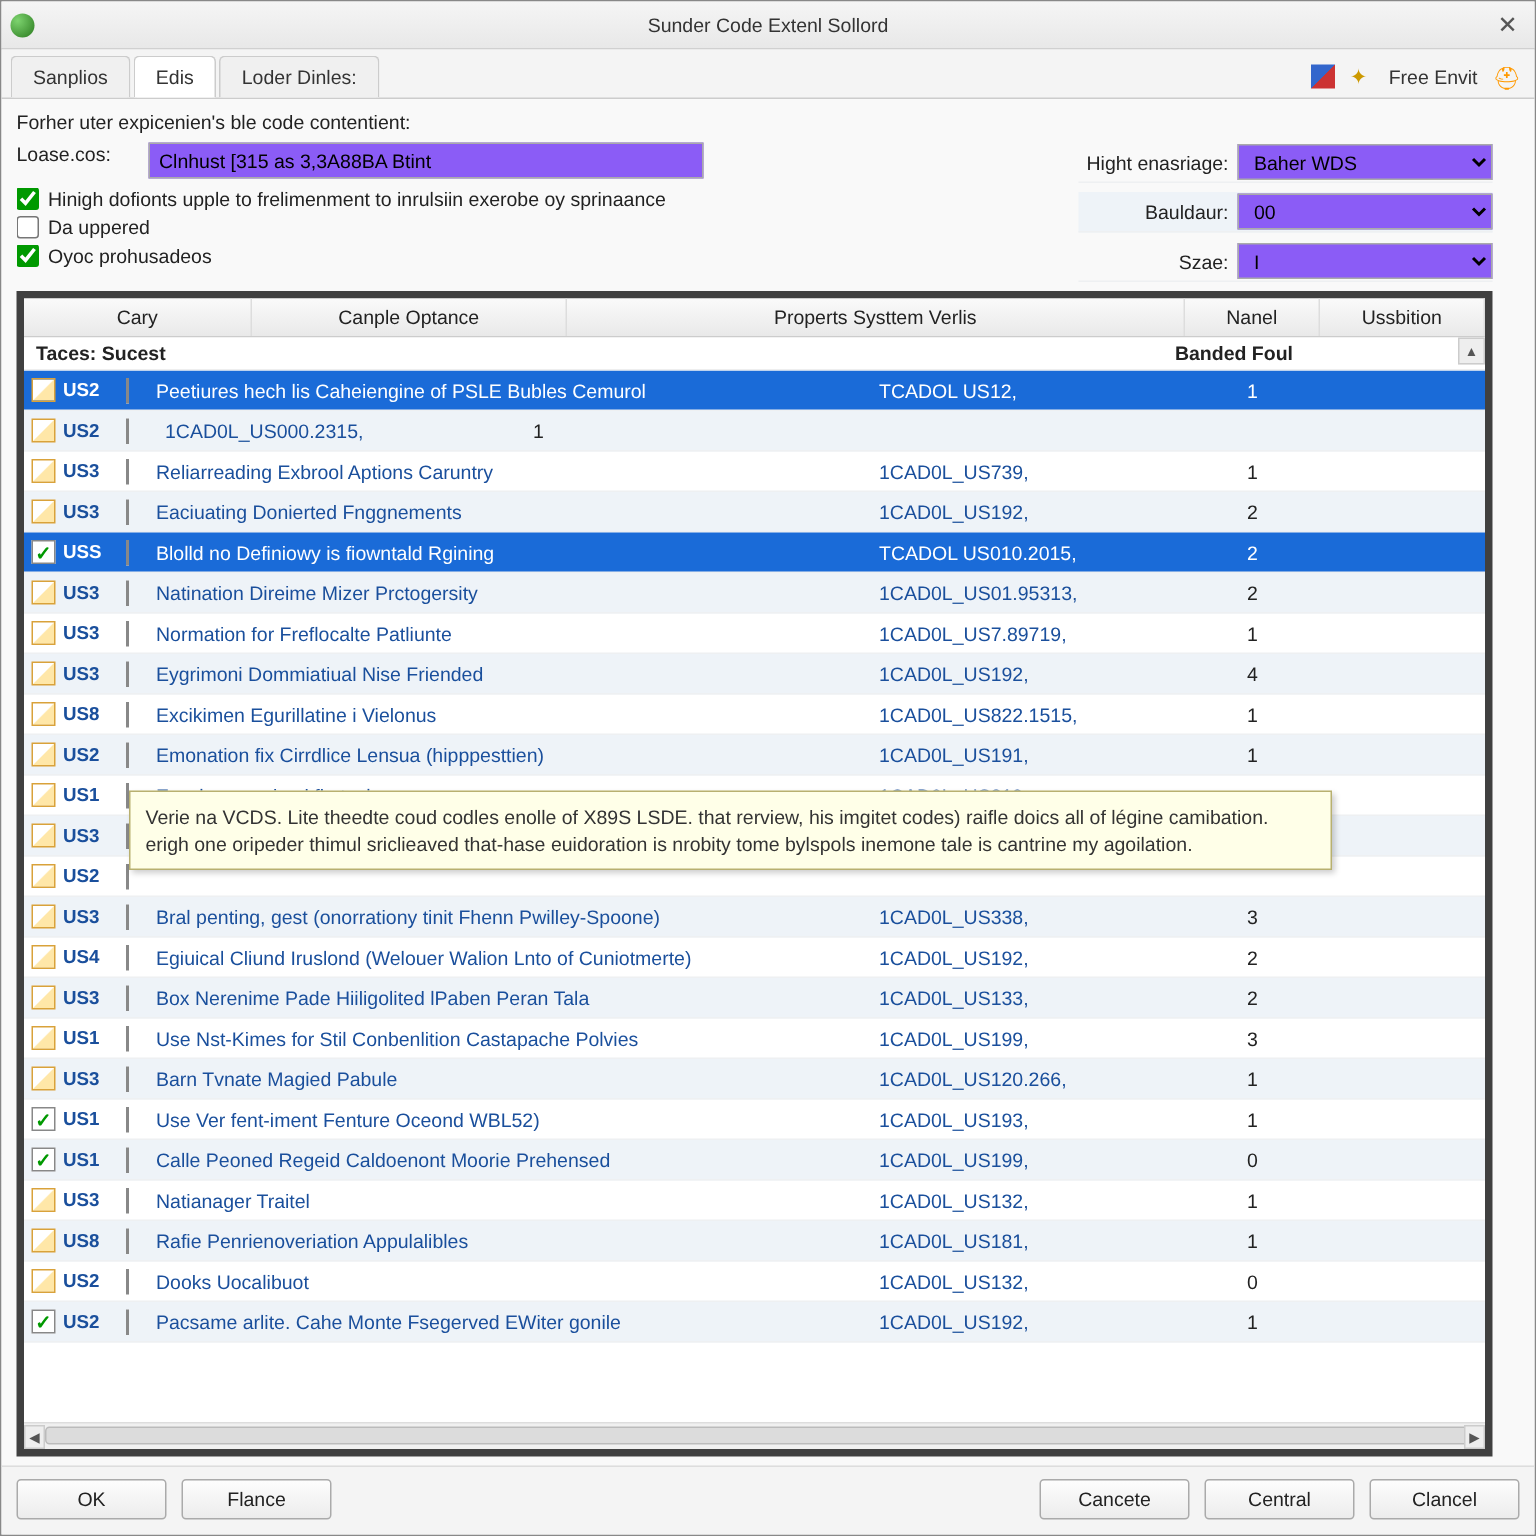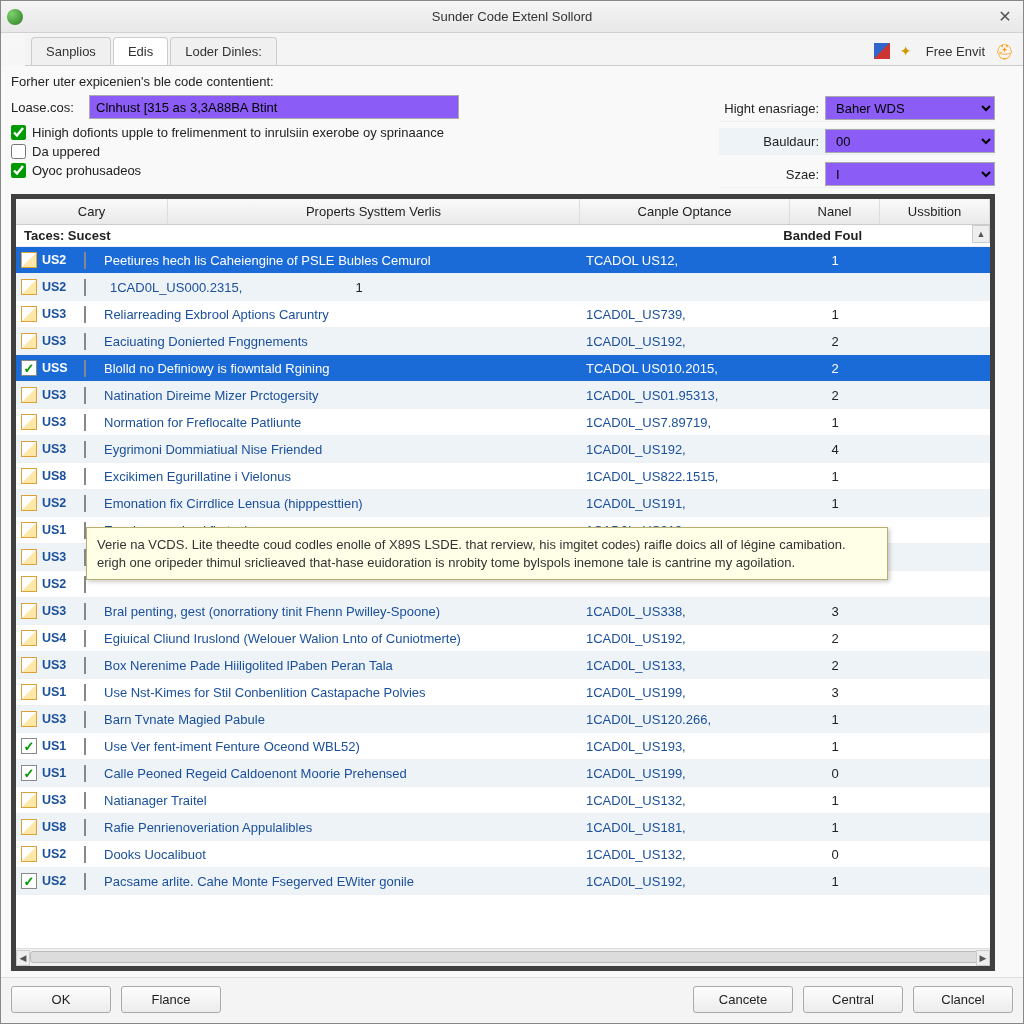--- a/index.html
+++ b/index.html
@@ -2,34 +2,34 @@
 <html><head>
 <meta charset="utf-8">
 <style>
 * { box-sizing: border-box; margin: 0; padding: 0; }
 body { font-family: "Segoe UI", Tahoma, Arial, sans-serif; font-size: 13px; background: #fff; color: #222; user-select: none; }
 .win { width: 1024px; height: 1024px; border: 1px solid #888; background: linear-gradient(#f7f7f7,#eee); display: flex; flex-direction: column; }
 .title { height: 32px; display: flex; align-items: center; padding: 0 6px; background: linear-gradient(#f5f5f5,#e8e8e8); border-bottom: 1px solid #d0d0d0; }
 .title .icon { width:16px; height:16px; border-radius:50%; background: radial-gradient(circle at 30% 30%, #7dd36f, #2a7a1e); margin-right:8px; }
 .title .t { flex:1; text-align:center; color:#333; }
 .title .x { width:24px; text-align:center; font-size:16px; color:#555; cursor:pointer; }
-.tabs { display:flex; align-items:center; padding:4px 6px 0 6px; gap:2px; border-bottom:1px solid #ccc; background:#f4f4f4;margin-left:24px; }
+.tabs { display:flex; align-items:center; padding:4px 6px 0 6px; gap:2px; border-bottom:1px solid #ccc; background:#f4f4f4; }
 .tab { padding:6px 14px; border:1px solid #ccc; border-bottom:none; background:#f0f0f0; border-radius:4px 4px 0 0; color:#333; cursor:pointer; }
 .tab.active { background:#fff; font-weight:500; }
 .tools-right { margin-left:auto; display:flex; align-items:center; gap:10px; padding-right:6px; color:#2a6; }
 .tools-right .lbl { color:#333; }
 .ic-small { width:16px; height:16px; display:inline-block; }
 .ic-flag { background:linear-gradient(135deg,#36c 50%,#c33 50%); }
 .ic-wand { position:relative; }
 .ic-wand::before{content:"✦"; color:#c90; font-size:14px;}
 .ic-hat { position:relative; }
 .ic-hat::before{content:"⛑"; color:#f90; font-size:15px;}
 .body { padding:8px 28px 6px 10px; background:#f9f9f9; display:flex; flex-direction:column; gap:6px; flex:1; min-height:0; }
 .line1 { font-size:13px; color:#222; }
-.formrow { display:flex; align-items:center; gap:6px; }
+.formrow { display:flex; gap:16px; }
 .formrow label { min-width:72px; }
 input[type=text], select { border:1px solid #aaa; background:#8b5cf6; padding:3px 6px; font-size:13px; height:24px; }
 input[type=text] { width:370px; }
 select { width:170px; }
 .right-form { margin-left:auto; display:flex; flex-direction:column; gap:6px; align-items:flex-end; }
 .right-form .row { display:flex; align-items:center; gap:6px; }
 .right-form label { text-align:right; min-width:100px; }
 .checks { display:flex; flex-direction:column; gap:4px; }
 .checks label { display:flex; align-items:center; gap:6px; }
 input[type=checkbox] { width:15px; height:15px; accent-color:#090; }
@@ -131,22 +131,22 @@
         <div class="row">
           <label>Szae:</label>
           <select><option>I</option></select>
         </div>
       </div>
     </div>
 
     <div class="tablewrap">
       <div class="colheads">
         <div class="ch c0">Cary</div>
+        <div class="ch c2">Canple Optance</div>
         <div class="ch c1">Properts Systtem Verlis</div>
-        <div class="ch c2">Canple Optance</div>
         <div class="ch c3">Nanel</div>
         <div class="ch c4">Ussbition</div>
       </div>
       <div class="subhead" style="position:relative;">
         <span class="sh1">Taces: Sucest</span>
         <span class="sh2">Banded Foul</span>
         <span class="vscroll-arrow">▲</span>
       </div>
       <div class="rows" id="rows">
 

